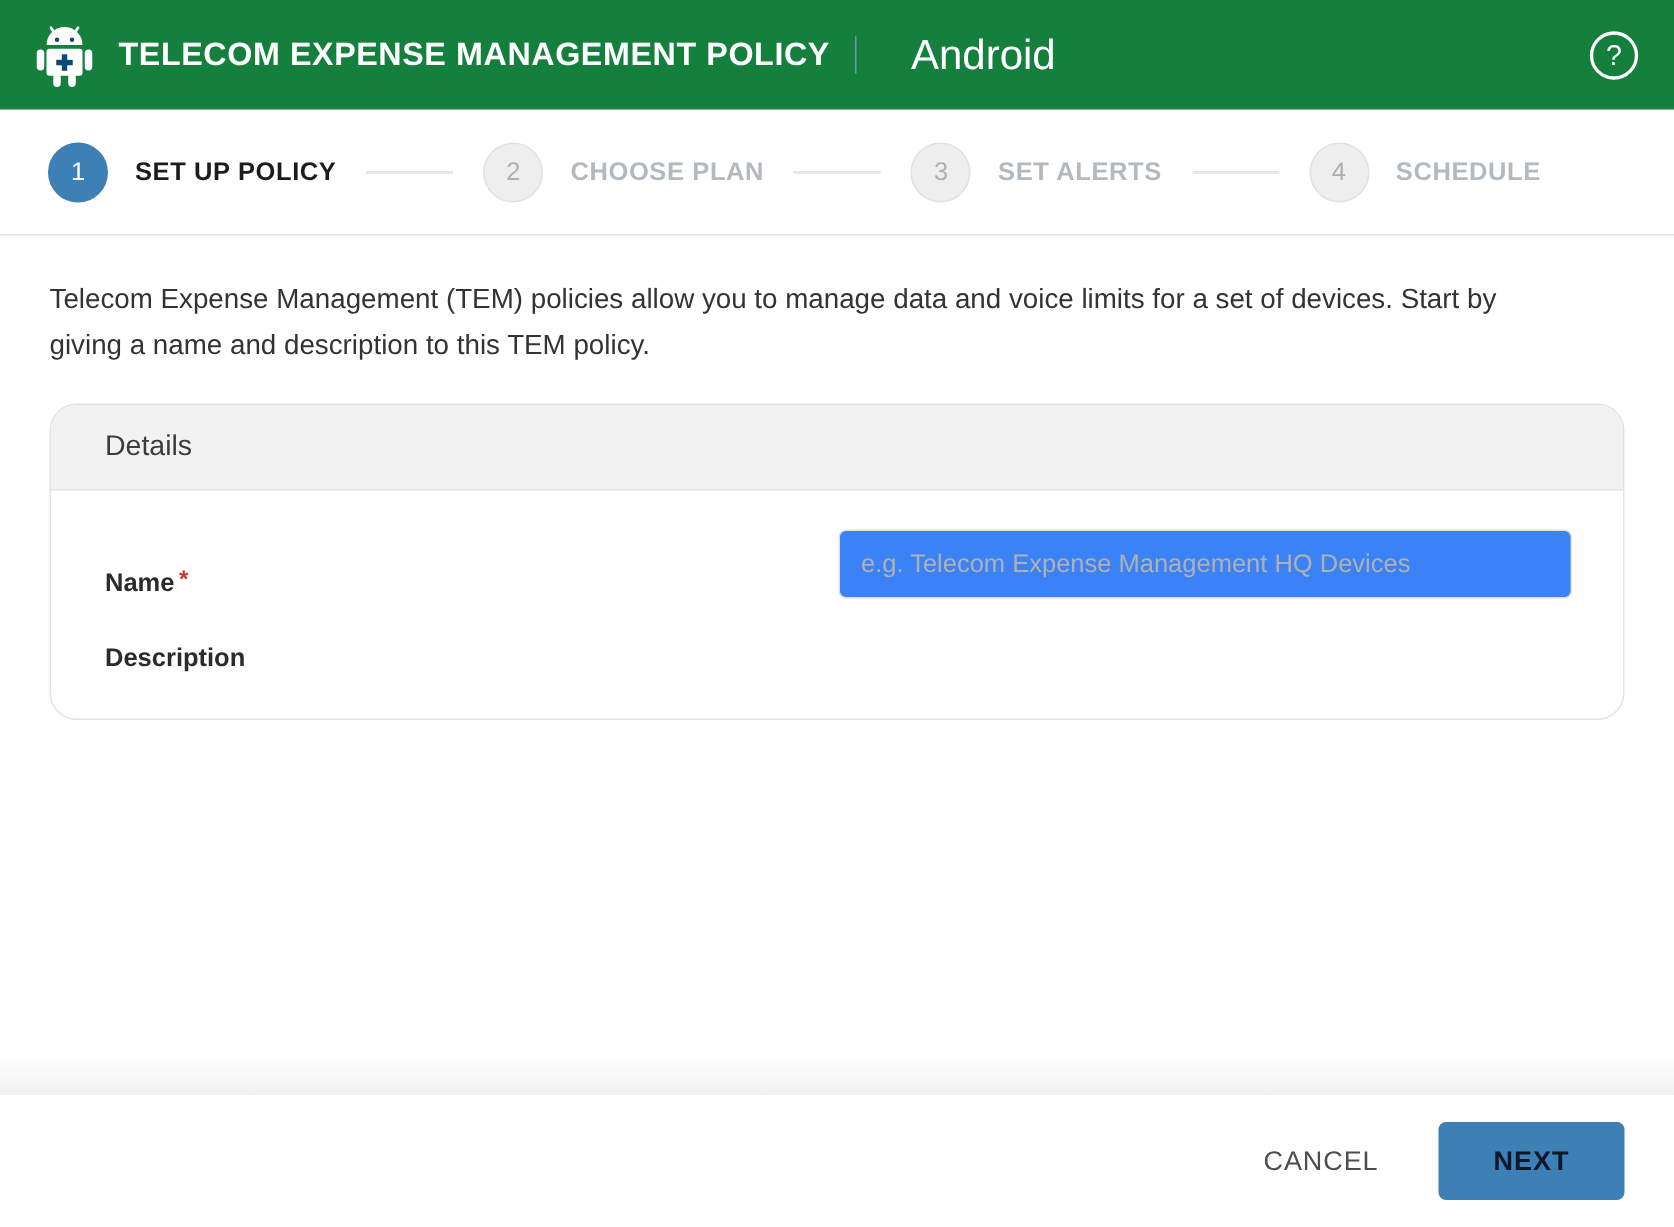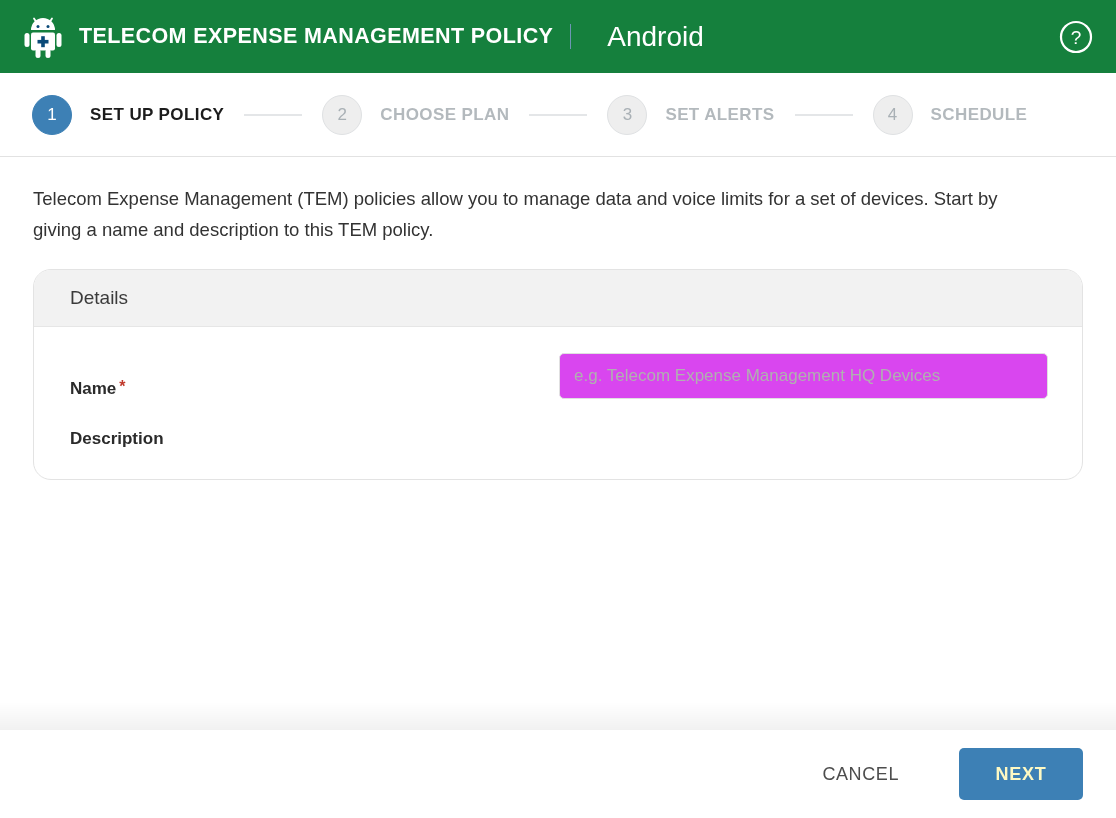--- a/index.html
+++ b/index.html
@@ -167,21 +167,21 @@
     margin-left: 3px;
     vertical-align: top;
     line-height: 1;
   }
   .field {
     flex: 0 0 auto;
     width: 489px;
     box-sizing: border-box;
     border: 1px solid #e0e0e0;
     border-radius: 5px;
-    background: #d946ef;
+    background: #3b82f6;
     font-family: "Liberation Sans", sans-serif;
     font-size: 17px;
     color: #333333;
     padding: 12px 14px;
     outline: none;
   }
   .field::placeholder { color: #b0b0b0; }
   .field.single { height: 46px; }
   .field.multi {
     height: 76px;
@@ -224,25 +224,24 @@
     margin-right: 24px;
   }
   .btn-next {
     background: #3d80b5;
     border: none;
     border-radius: 5px;
     font-family: "Liberation Sans", sans-serif;
     font-size: 18px;
     font-weight: bold;
     letter-spacing: 0.7px;
-    color: #fef9c3;
+    color: #0f172a;
     cursor: pointer;
     width: 124px;
     height: 52px;
-    margin-left: 20px;
   }
 </style>
 </head>
 <body>
 
 <div class="app-header">
   <svg class="android-logo" viewBox="0 0 38 42">
 
     <line x1="10" y1="2.5" x2="13.5" y2="8" stroke="#ffffff" stroke-width="1.8" stroke-linecap="round"></line>
     <line x1="28" y1="2.5" x2="24.5" y2="8" stroke="#ffffff" stroke-width="1.8" stroke-linecap="round"></line>

